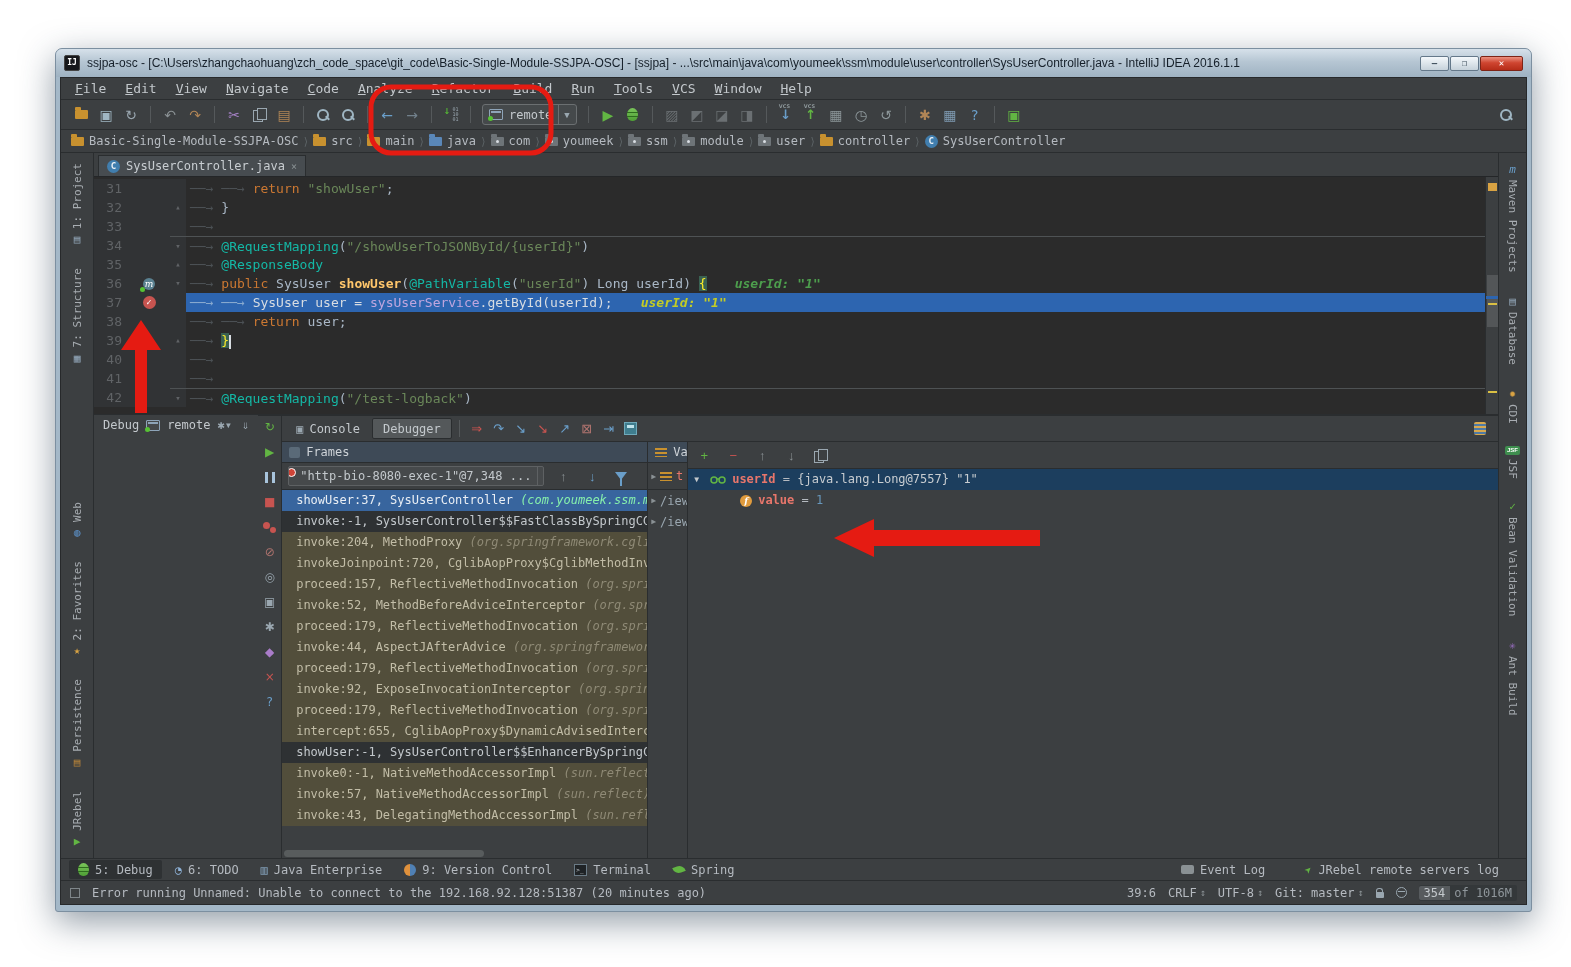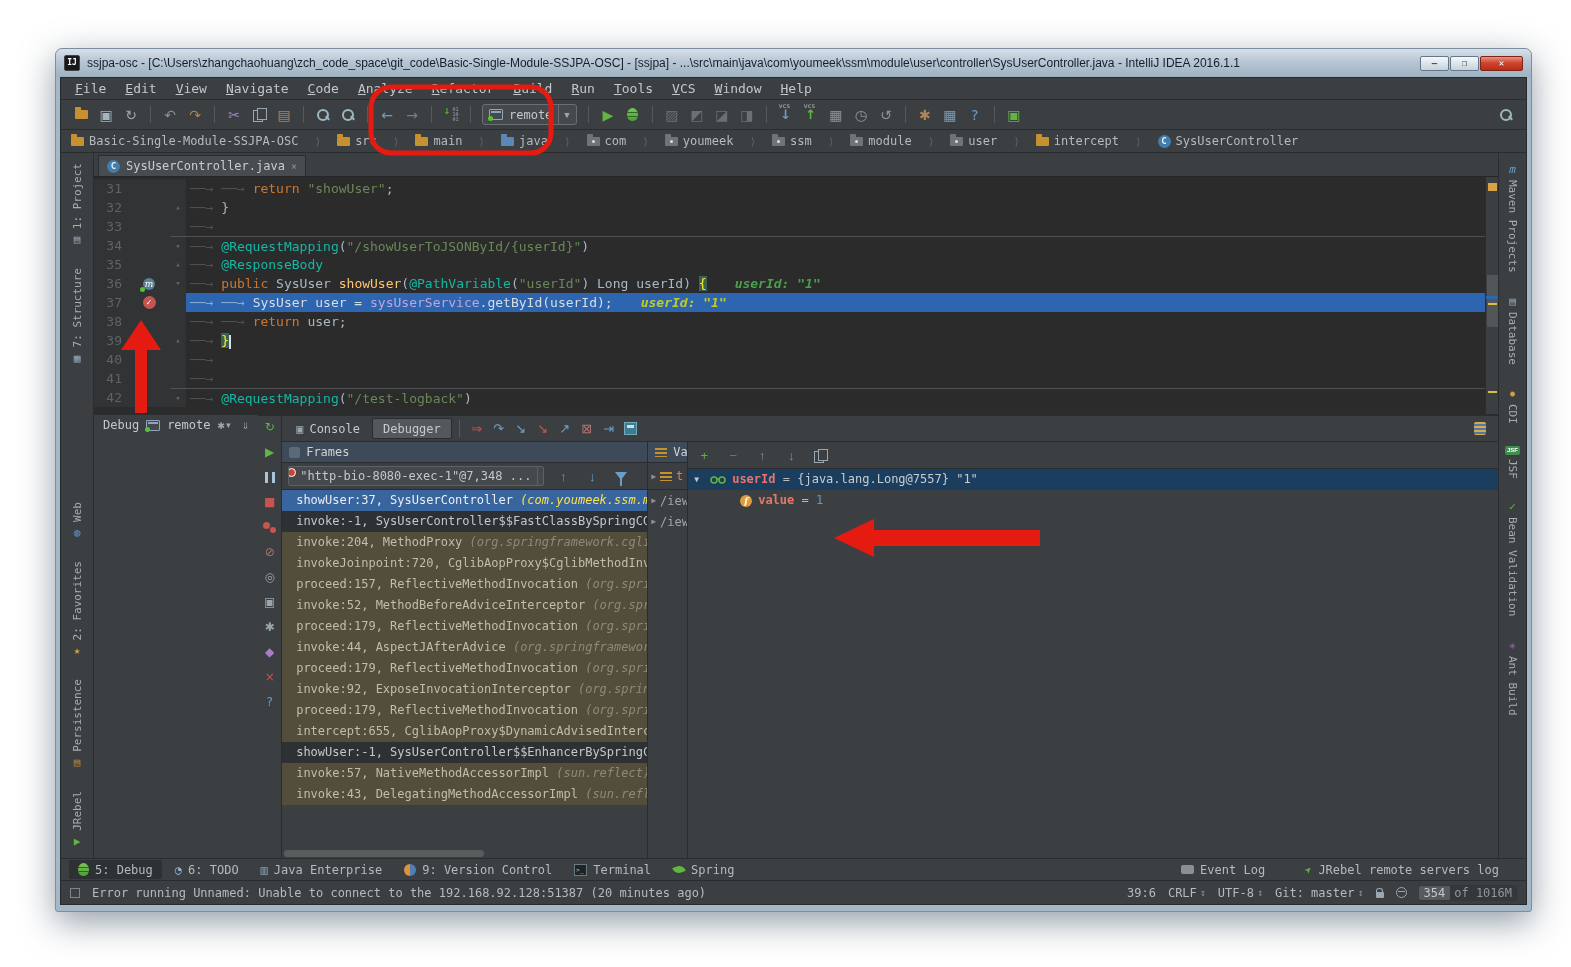--- a/index.html
+++ b/index.html
@@ -72,21 +72,21 @@
   .icn-sq{width:12px;height:12px;display:inline-block;border-radius:2px}
   .icn-bpcheck{width:13px;height:13px;border-radius:50%;background:#c75450;color:#fff;font:9px/13px "DejaVu Sans Mono",monospace;text-align:center}
   .icn-mmark{width:12px;height:12px;border-radius:50%;background:#5a8191;color:#fff;font:italic 9px/12px "DejaVu Serif",serif;text-align:center;position:relative}
   .icn-mmark::after{content:"";position:absolute;left:-3px;bottom:-2px;width:5px;height:5px;background:#57c234;border-radius:50%}
   .icn-lock{width:8px;height:6px;background:#9aa7b0;position:relative;display:inline-block;border-radius:1px;margin-top:4px}
   .icn-lock::before{content:"";position:absolute;left:0px;top:-4px;width:5px;height:4px;border:1px solid #9aa7b0;border-bottom:none;border-radius:3px 3px 0 0}
   .icn-hector{width:11px;height:11px;border-radius:50%;border:1px solid #9aa7b0;display:inline-block;position:relative}
   .icn-hector::before{content:"";position:absolute;left:1px;right:1px;top:3px;height:1px;background:#9aa7b0}
   .icn-switch{width:10px;height:10px;border:1px solid #7f868a;display:inline-block}
   
-  .crumbs{height:23px;display:flex;align-items:center;gap:16px;padding:0 10px;border-bottom:1px solid #2a2d2f;font:12px "DejaVu Sans Mono",monospace;color:#b5bac0;background:#3c3f41}
+  .crumbs{height:23px;display:flex;align-items:center;gap:4px;padding:0 10px;border-bottom:1px solid #2a2d2f;font:12px "DejaVu Sans Mono",monospace;color:#b5bac0;background:#3c3f41}
   .crumb{display:flex;align-items:center;gap:5px;white-space:nowrap}
   .csep{color:#5d6467;font-size:11px}
   
   .main{flex:1;display:flex;min-height:0}
   .stripe{width:33px;background:#3c3f41;display:flex;flex-direction:column;align-items:center;padding:10px 0;gap:22px;overflow:hidden}
   .stripe.left{border-right:1px solid #2a2d2f}
   .stripe.right{width:28px;border-left:1px solid #2a2d2f}
   .vitem{display:flex;flex-direction:column;align-items:center;gap:4px;color:#a8adb2;font:11px "DejaVu Sans Mono",monospace}
   .vlabelL{writing-mode:vertical-rl;transform:rotate(180deg)}
   .vlabelR{writing-mode:vertical-rl}
@@ -103,21 +103,21 @@
   .egut{width:42px;background:#313335;flex:none;display:flex;align-items:center;justify-content:center}
   .efold{width:16px;background:#313335;flex:none;text-align:center;color:#606366;font-size:9px;line-height:19px}
   .ecode{flex:1;white-space:pre;padding-left:4px;color:#a9b7c6;min-width:0;overflow:hidden}
   .erow.sepline .efold,.erow.sepline .ecode{border-top:1px solid #4e5254}
   .erow.exec .ecode{background:#2d65b0;color:#d8dde2}
   .s-ws{color:#4b5054}
   .erow.exec .s-ws{color:#87a9cf}
   .s-kw{color:#cc7832}
   .s-str{color:#6a8759}
   .s-ann{color:#14b8a6}
-  .s-mth{color:#ffc66b;font-weight:normal}
+  .s-mth{color:#ffc66b;font-weight:bold}
   .s-fld{color:#9876aa}
   .erow.exec .s-fld{color:#c0a6de}
   .s-brace{background:#3a6152;color:#ffef28}
   .s-caret{display:inline-block;width:2px;height:14px;background:#d8dde2;vertical-align:middle}
   .hint{font-style:italic;font-weight:bold;margin-left:28px}
   .hint.green{color:#4d9e4d}
   .hint.yellow{color:#c3cc25}
   .estripe{position:absolute;right:0;top:0;bottom:0;width:13px;background:#3c3f41;border-left:1px solid #2a2d2f}
   .emark{position:absolute;left:2px;width:9px}
   
@@ -138,21 +138,21 @@
   .phead{height:21px;background:#3e4a57;display:flex;align-items:center;gap:6px;padding:0 7px;font:12px "DejaVu Sans Mono",monospace;color:#ced3d8;border-bottom:1px solid #2a2d2f;white-space:nowrap;overflow:hidden}
   .ptool{height:27px;display:flex;align-items:center;gap:9px;padding:0 6px;border-bottom:1px solid #2a2d2f;white-space:nowrap;overflow:hidden}
   .threadbox{height:20px;display:flex;align-items:center;gap:6px;border:1px solid #5e6163;border-radius:2px;background:#46494b;padding:0 5px;font:12px "DejaVu Sans Mono",monospace;color:#c3c8cc;max-width:256px;overflow:hidden}
   .threadbox .arr{border-left:1px solid #5e6163;padding-left:5px;font-size:9px;color:#9aa7b0;height:100%;display:flex;align-items:center}
   .flist{flex:1;overflow:hidden;position:relative;font:12px/21px "DejaVu Sans Mono",monospace}
   .frow{height:21px;padding-left:14px;white-space:nowrap;overflow:hidden;color:#c3c8cc}
   .frow.lib{background:#524e3b;color:#c2bda7}
   .frow.usr{background:#2e3133}
   .frow.sel{background:#38659e;color:#e9eef4}
   .frow .pkg{font-style:italic;color:#8f8a76}
-  .frow.sel .pkg{color:#fde047}
+  .frow.sel .pkg{color:#86efac}
   .hscroll{position:absolute;bottom:1px;left:2px;width:200px;height:7px;background:#5d6163;border-radius:4px;opacity:.85}
   .vrow{height:21px;display:flex;align-items:center;gap:4px;padding-left:3px;font:12px "DejaVu Sans Mono",monospace;color:#9aa7b0;white-space:nowrap;overflow:hidden}
   .vrow:first-child{height:27px;border-bottom:1px solid #2a2d2f}
   .vrow .exp{font-size:8px;color:#8a9194}
   .lines3{width:12px;height:9px;background:repeating-linear-gradient(#c8912f 0 2px,transparent 2px 4px);display:inline-block;flex:none}
   .wlist{flex:1;overflow:hidden;font:12px/21px "DejaVu Sans Mono",monospace}
   .wrow{height:21px;display:flex;align-items:center;gap:6px;padding-left:6px;white-space:nowrap}
   .wrow.sel{background:#1c3e5e}
   .wrow .exp{font-size:8px;color:#c3c8cc;width:10px}
   .wname{color:#e8766b;font-weight:bold}
@@ -351,21 +351,21 @@
             <span>module</span>
           </span>
           <span class="csep">⟩</span>
           <span class="crumb">
             <span class="icn-folder pkg"></span>
             <span>user</span>
           </span>
           <span class="csep">⟩</span>
           <span class="crumb">
             <span class="icn-folder"></span>
-            <span>intercept</span>
+            <span>controller</span>
           </span>
           <span class="csep">⟩</span>
           <span class="crumb">
             <span class="icn-class">C</span>
             <span>SysUserController</span>
           </span>
         </div>
       <div class="main">
         <div class="stripe left" id="stripeL">
             <span class="vitem">
@@ -606,20 +606,21 @@
                         <div class="frow lib"><span>invokeJoinpoint:720, CglibAopProxy$CglibMethodInv</span></div>
                         <div class="frow lib"><span>proceed:157, ReflectiveMethodInvocation </span><span class="pkg">(org.spri</span></div>
                         <div class="frow lib"><span>invoke:52, MethodBeforeAdviceInterceptor </span><span class="pkg">(org.spr</span></div>
                         <div class="frow lib"><span>proceed:179, ReflectiveMethodInvocation </span><span class="pkg">(org.spri</span></div>
                         <div class="frow lib"><span>invoke:44, AspectJAfterAdvice </span><span class="pkg">(org.springframewor</span></div>
                         <div class="frow lib"><span>proceed:179, ReflectiveMethodInvocation </span><span class="pkg">(org.spri</span></div>
                         <div class="frow lib"><span>invoke:92, ExposeInvocationInterceptor </span><span class="pkg">(org.sprin</span></div>
                         <div class="frow lib"><span>proceed:179, ReflectiveMethodInvocation </span><span class="pkg">(org.spri</span></div>
                         <div class="frow lib"><span>intercept:655, CglibAopProxy$DynamicAdvisedInterc</span></div>
                         <div class="frow usr"><span>showUser:-1, SysUserController$$EnhancerBySpringC</span></div>
+                        <div class="frow lib"><span>invoke0:-1, NativeMethodAccessorImpl </span><span class="pkg">(sun.reflect</span></div>
                         <div class="frow lib"><span>invoke:57, NativeMethodAccessorImpl </span><span class="pkg">(sun.reflect)</span></div>
                         <div class="frow lib"><span>invoke:43, DelegatingMethodAccessorImpl </span><span class="pkg">(sun.refl</span></div>
                         <div class="hscroll"></div>
                       </div>
                   </div>
                   <div class="panel">
                     <div class="phead">
                       <span class="lines3"></span>
                       <span>Va</span>
                     </div>

